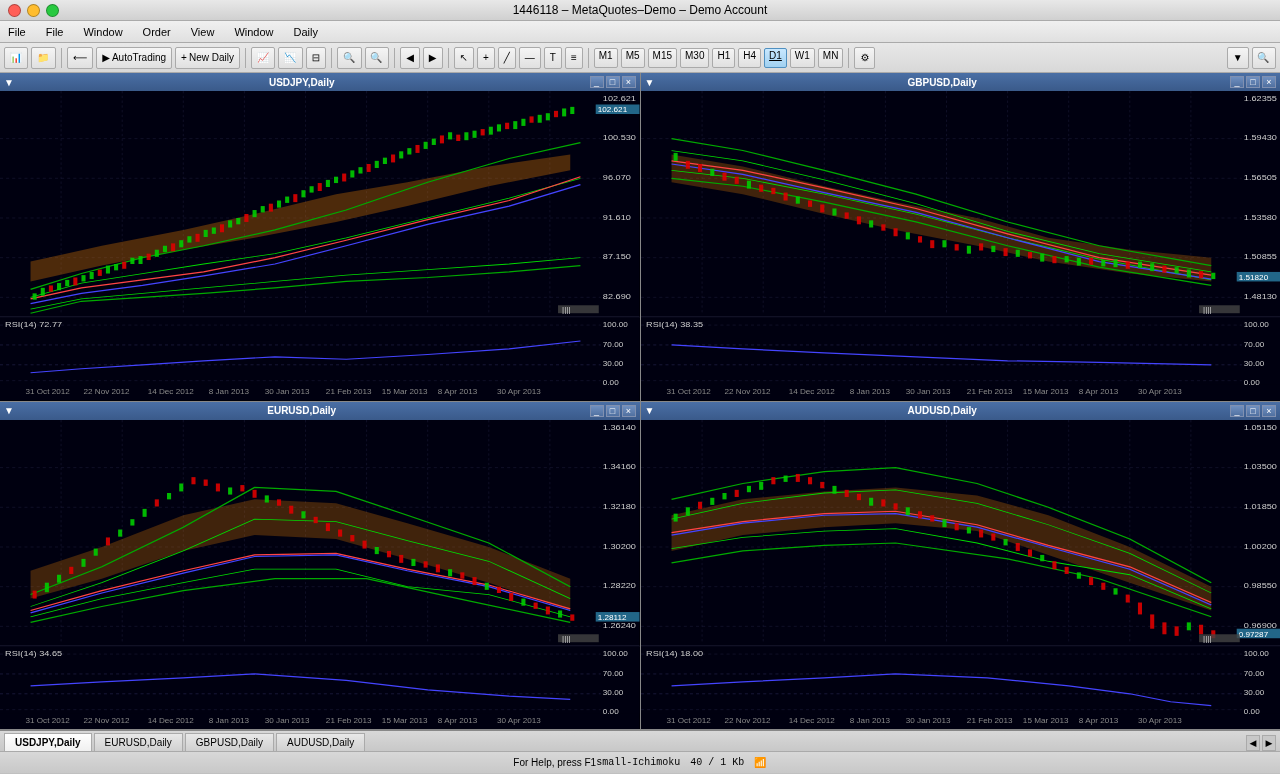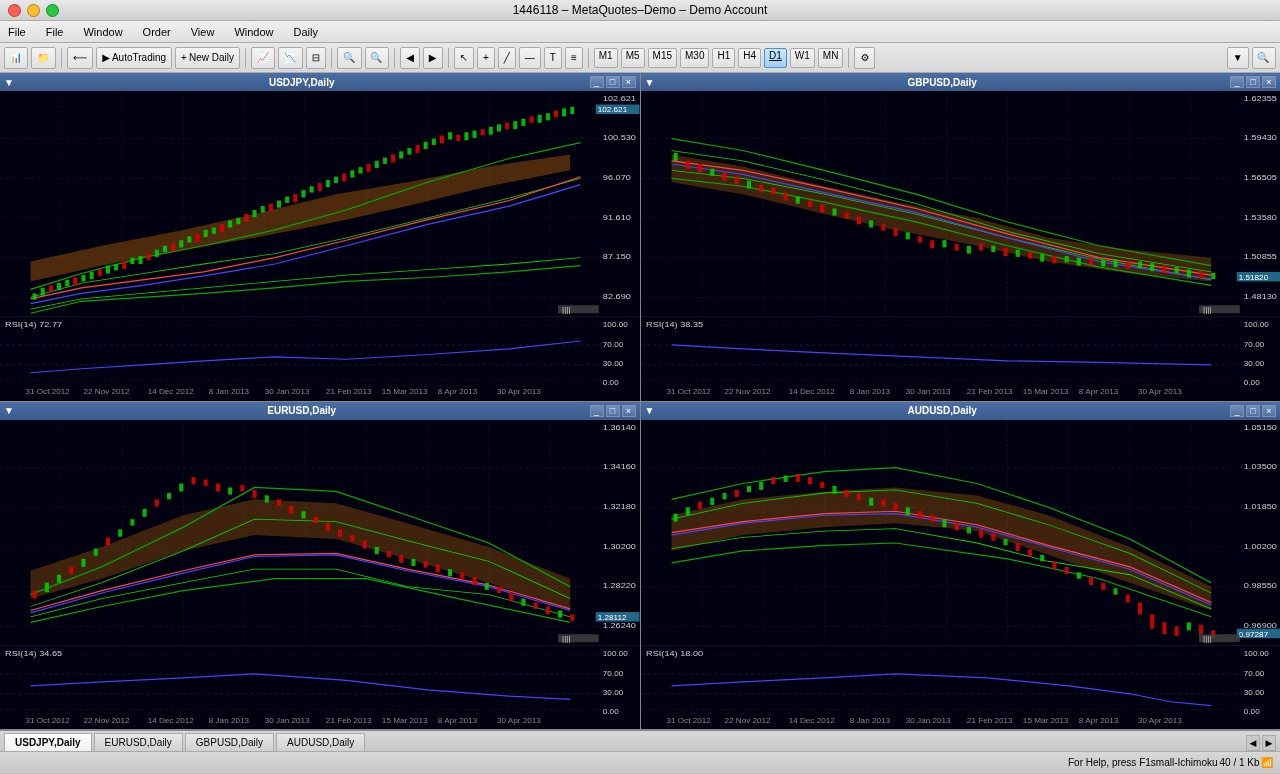--- a/index.html
+++ b/index.html
@@ -174,26 +174,27 @@
 
     
     #status-bar {
       background: linear-gradient(to bottom, #d8d8d8, #c8c8c8);
       border-top: 1px solid #aaa;
       height: 22px;
       display: flex;
       align-items: center;
       padding: 0 6px;
       font-size: 10px;
-      justify-content: flex-end;
+      justify-content: center;
     }
     .status-right {
       display: flex;
       align-items: center;
-      gap: 2px;
+      gap: 10px;
+      font-family: Liberation Mono, monospace;
     }
 
     
     .tab-scroll-btn {
       background: #c8c8c8;
       border: 1px solid #aaa;
       font-size: 9px;
       width: 14px;
       height: 16px;
       display: flex; align-items: center; justify-content: center;

